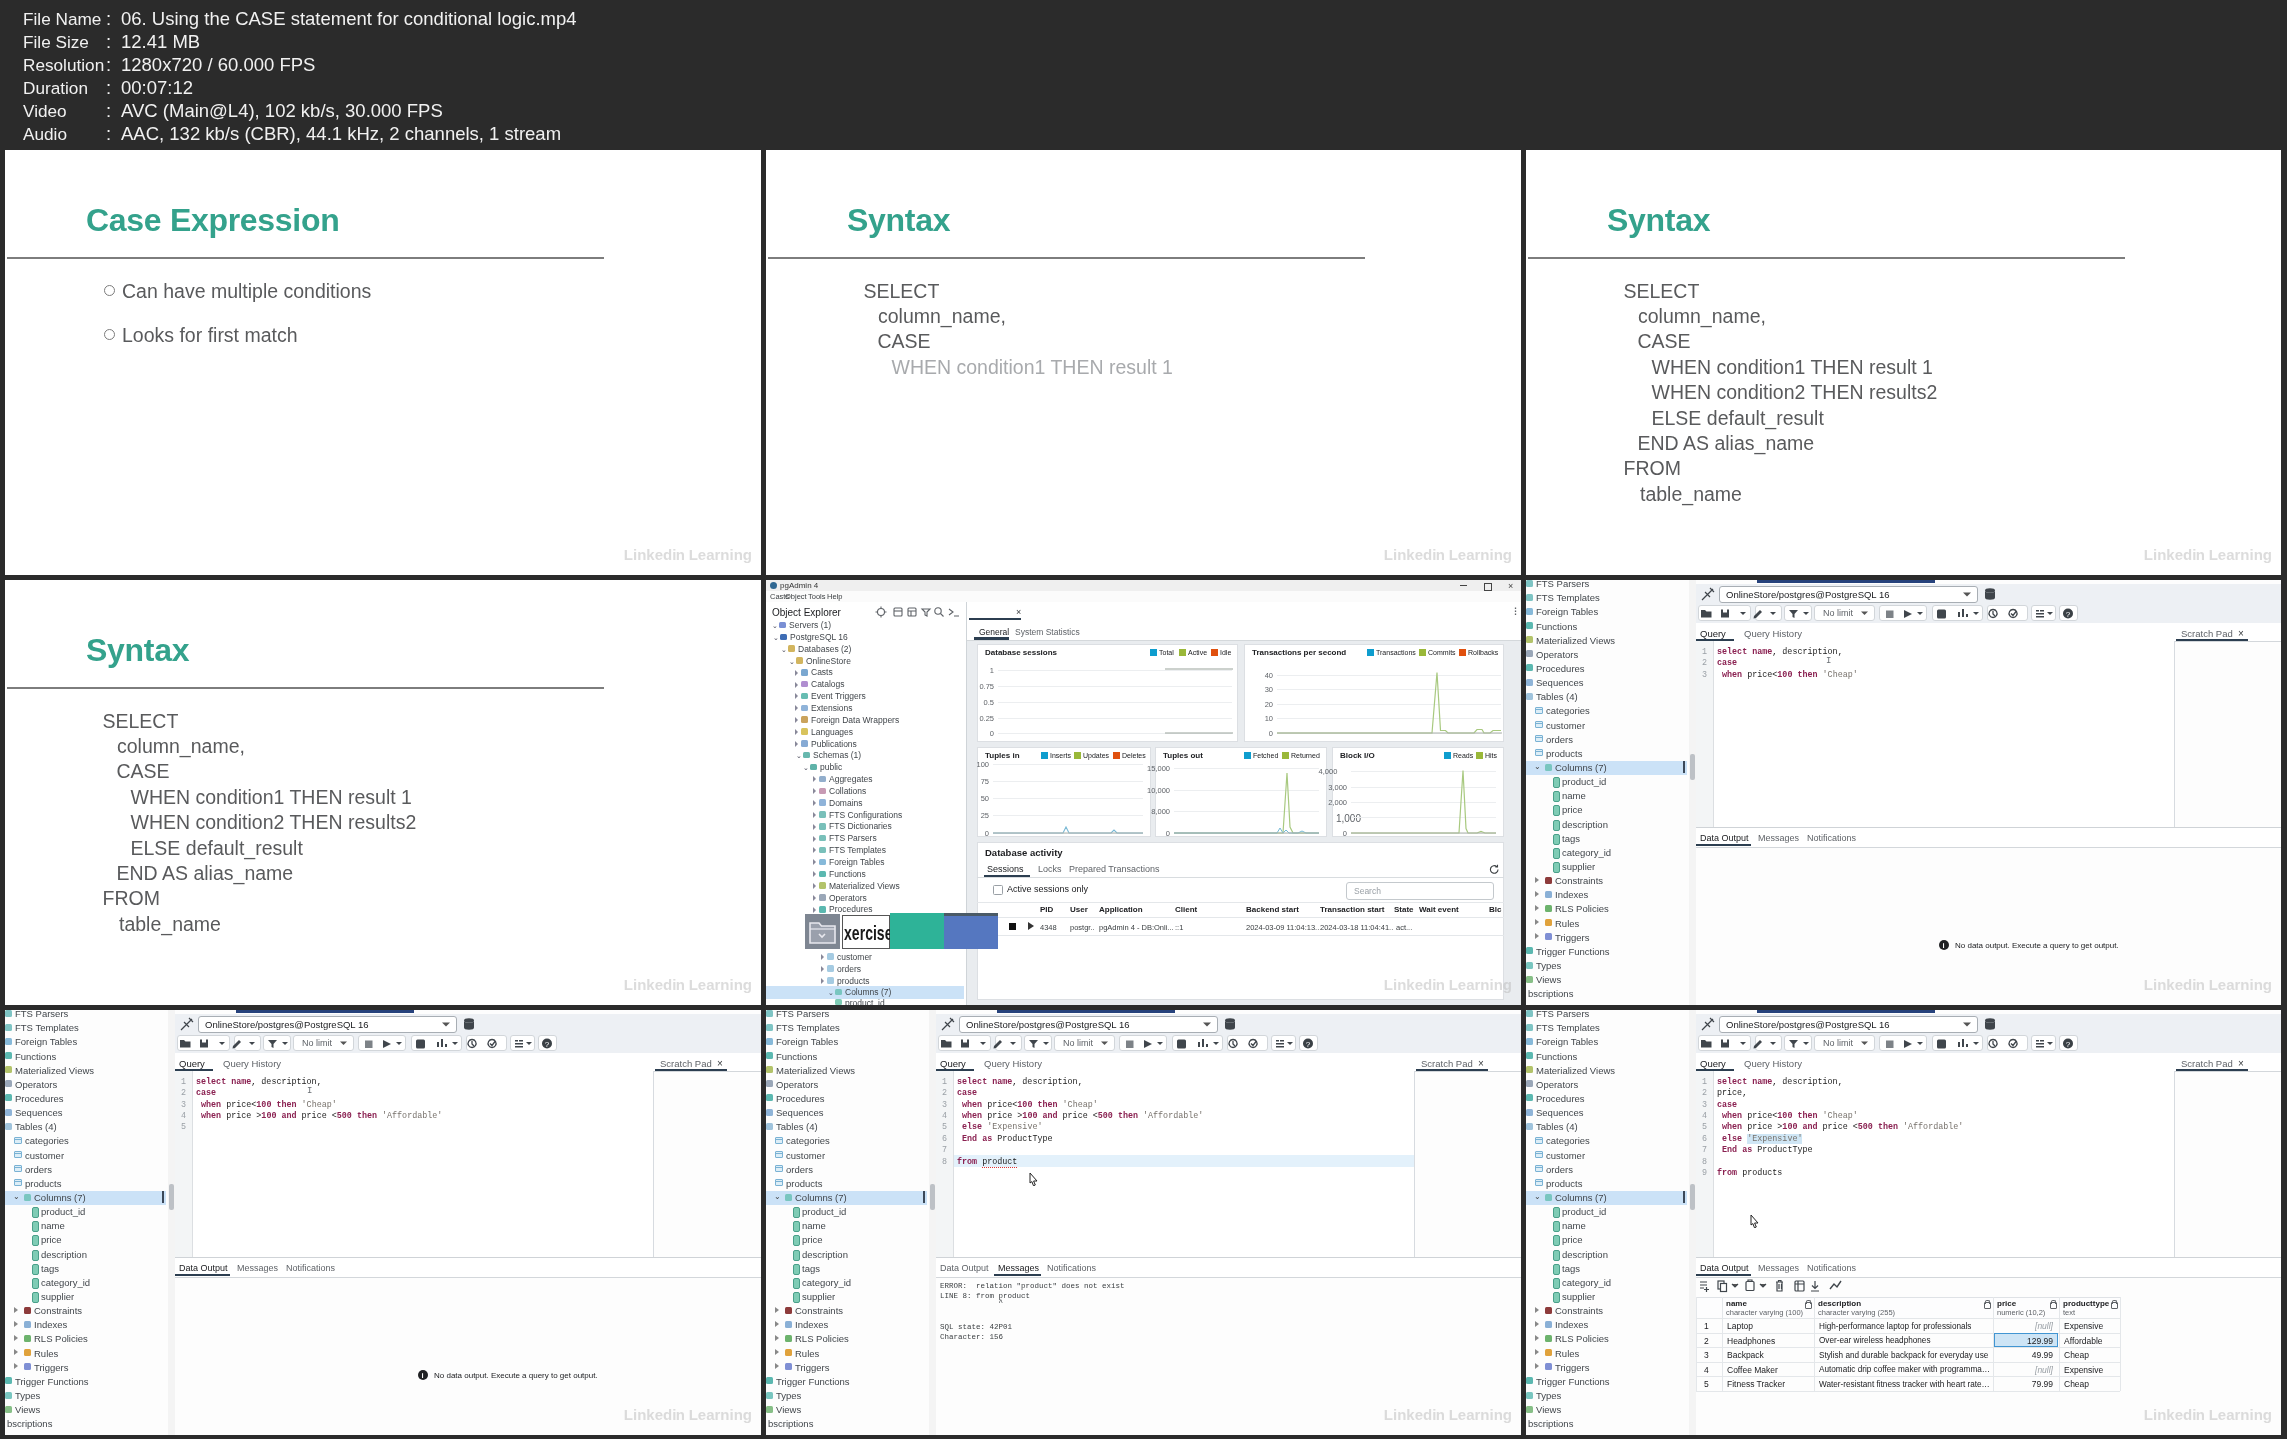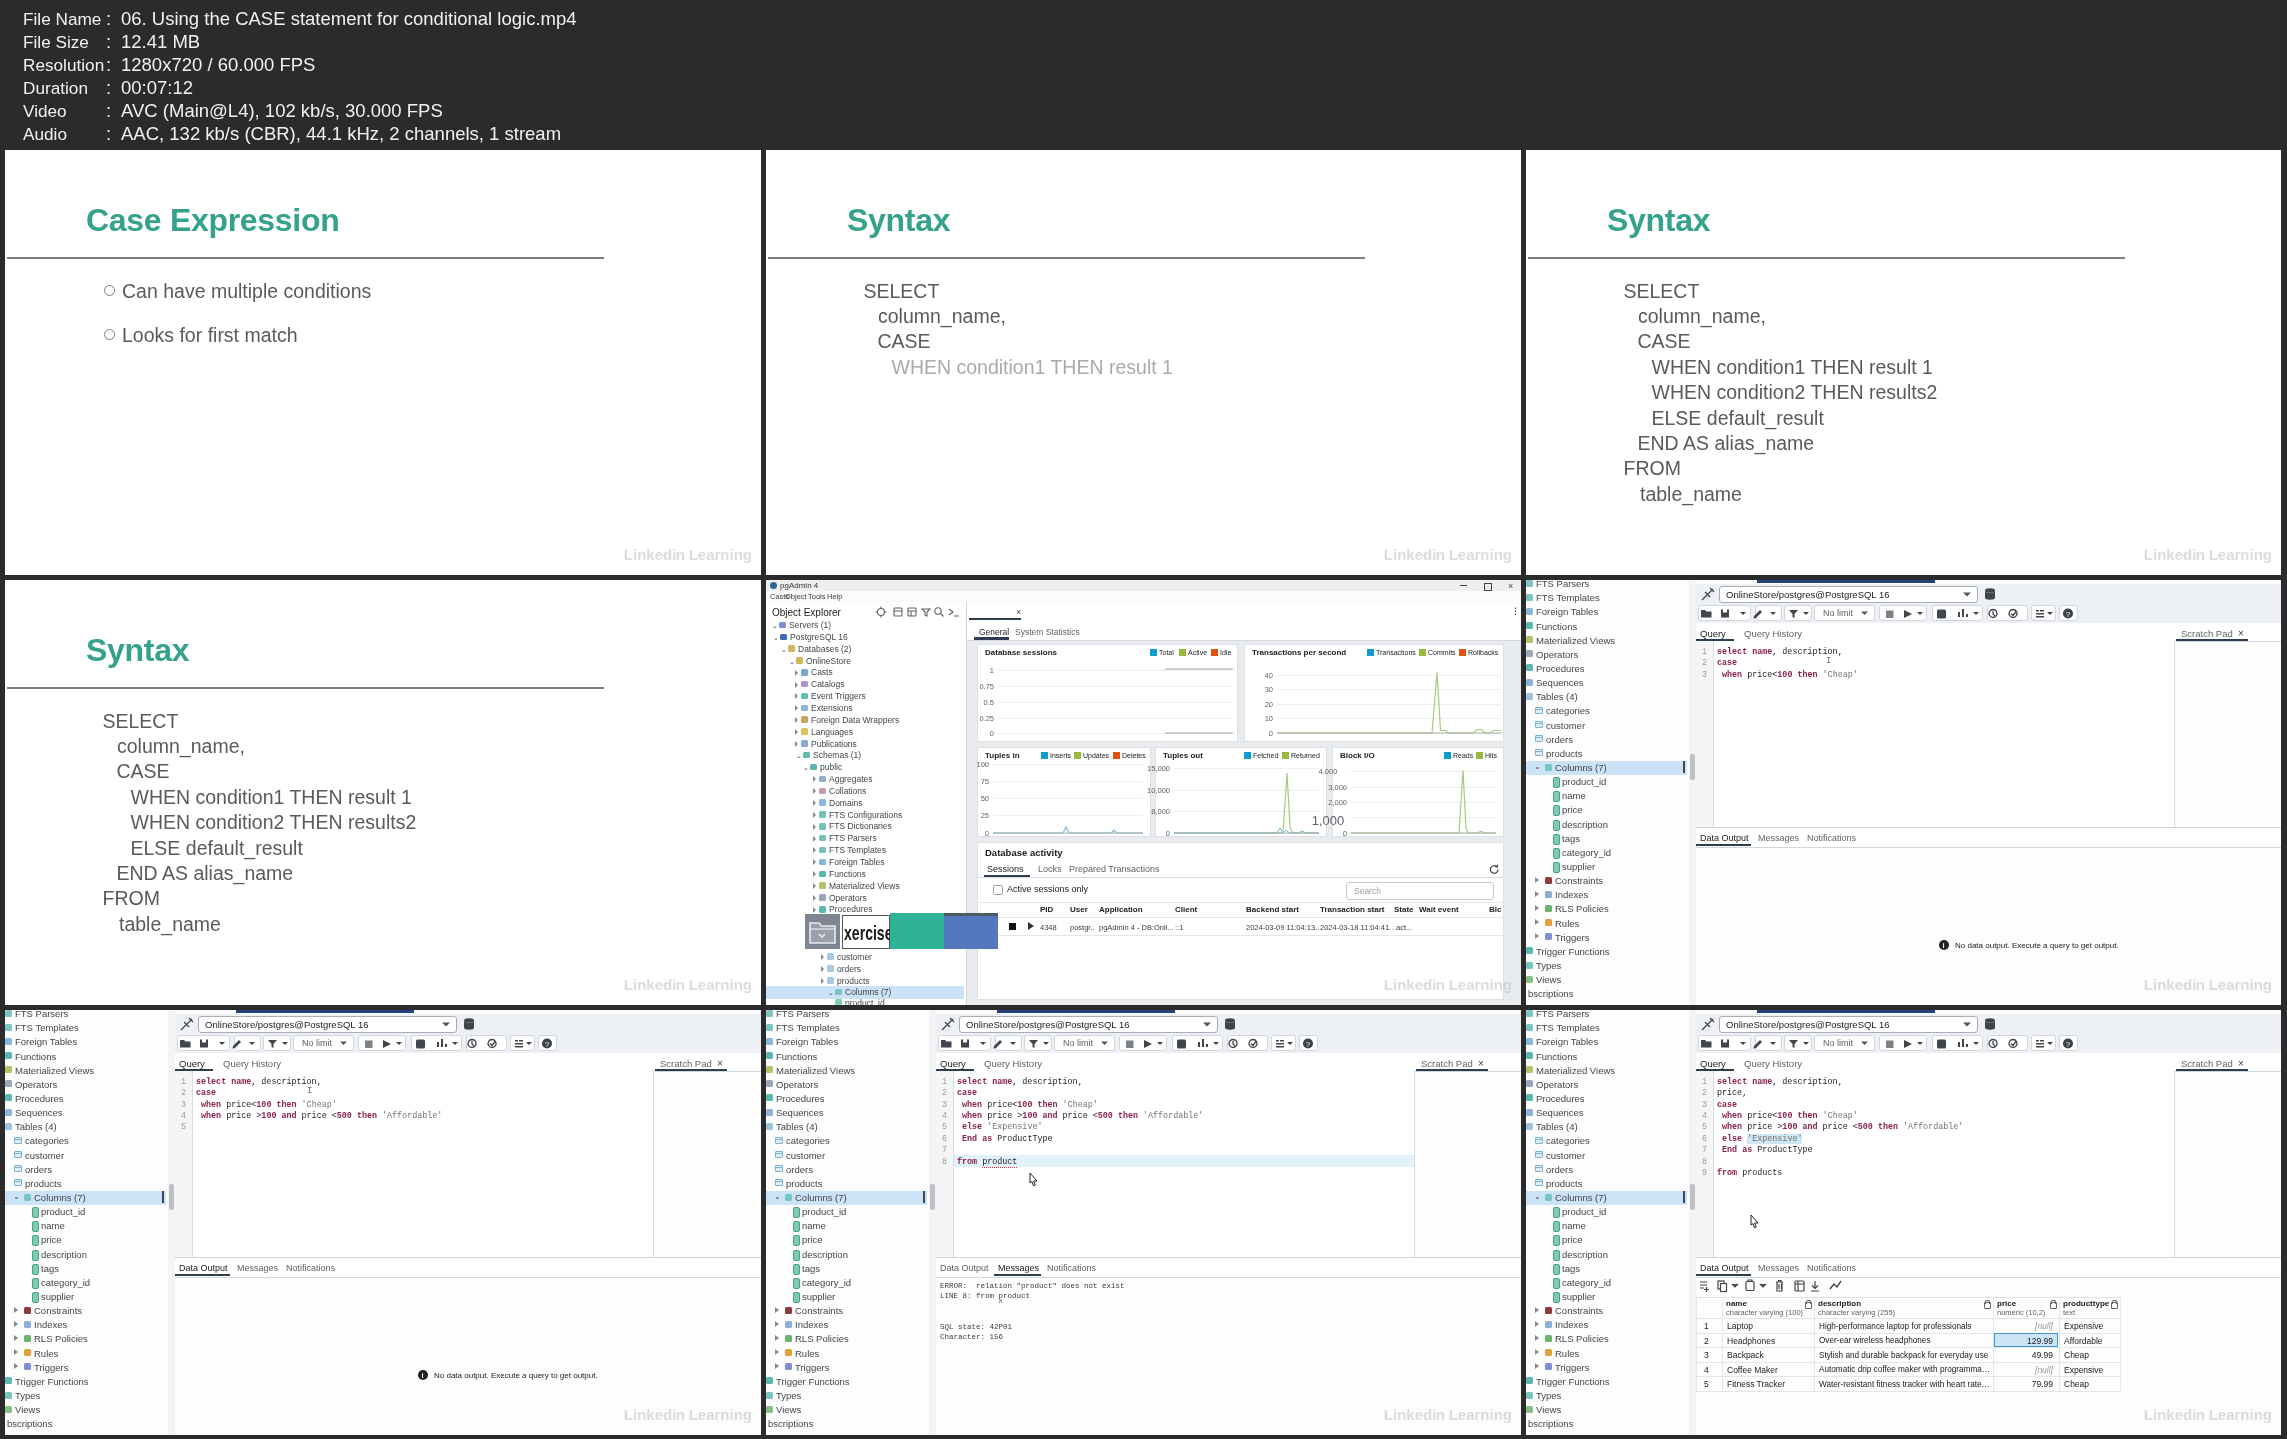--- a/index.html
+++ b/index.html
@@ -306,21 +306,21 @@
     <div class="a" style="left:719px;top:171.5px;font-size:7px;color:#202124;white-space:nowrap">Hits</div>
     <div class="a" style="left:709.5px;top:171.5px;width:7px;height:7px;background:#9ab839"></div>
     <div class="a" style="left:687.0px;top:171.5px;font-size:7px;color:#202124;white-space:nowrap">Reads</div>
     <div class="a" style="left:677.5px;top:171.5px;width:7px;height:7px;background:#0e9dce"></div>
     <div class="a" style="left:543px;top:187px;width:38px;text-align:center;font-size:7.5px;color:#5f6368">4,000</div>
     <div class="gline" style="left:585px;top:191px;width:145px"></div>
     <div class="a" style="left:543px;top:203px;width:38px;text-align:right;font-size:7.5px;color:#5f6368">3,000</div>
     <div class="gline" style="left:585px;top:207px;width:145px"></div>
     <div class="a" style="left:543px;top:218px;width:38px;text-align:right;font-size:7.5px;color:#5f6368">2,000</div>
     <div class="gline" style="left:585px;top:222px;width:145px"></div>
-    <div class="a" style="left:543px;top:233px;width:38px;text-align:center;font-size:13px;color:#5f6368">1,000</div>
+    <div class="a" style="left:557px;top:233px;width:38px;text-align:right;font-size:10px;color:#5f6368">1,000</div>
     <div class="gline" style="left:585px;top:237px;width:145px"></div>
     <div class="a" style="left:543px;top:249px;width:38px;text-align:right;font-size:7.5px;color:#5f6368">0</div>
     <div class="gline" style="left:585px;top:253px;width:145px"></div>
     <svg class="a" style="left:585px;top:167px" width="146" height="90" viewBox="0 0 146 90">
       <path d="M0 86 H108 L112 23.5 L115 81.5 L117 86 H126 L130 84.5 L134 86 H145" stroke="#a8c97f" stroke-width="1.2" fill="none"></path>
       <path d="M0 86 H145" stroke="#aab0aa" stroke-width="1" fill="none"></path>
     </svg>
     <div class="a" style="left:211px;top:262px;width:527px;height:158px;background:#fff;border:1px solid #dcdfe3;box-sizing:border-box"></div>
     <div class="a" style="left:219px;top:267px;font-size:9.5px;font-weight:bold;color:#202124">Database activity</div>
     <div class="a" style="left:221px;top:283.5px;font-size:9px;color:#202124">Sessions</div>

